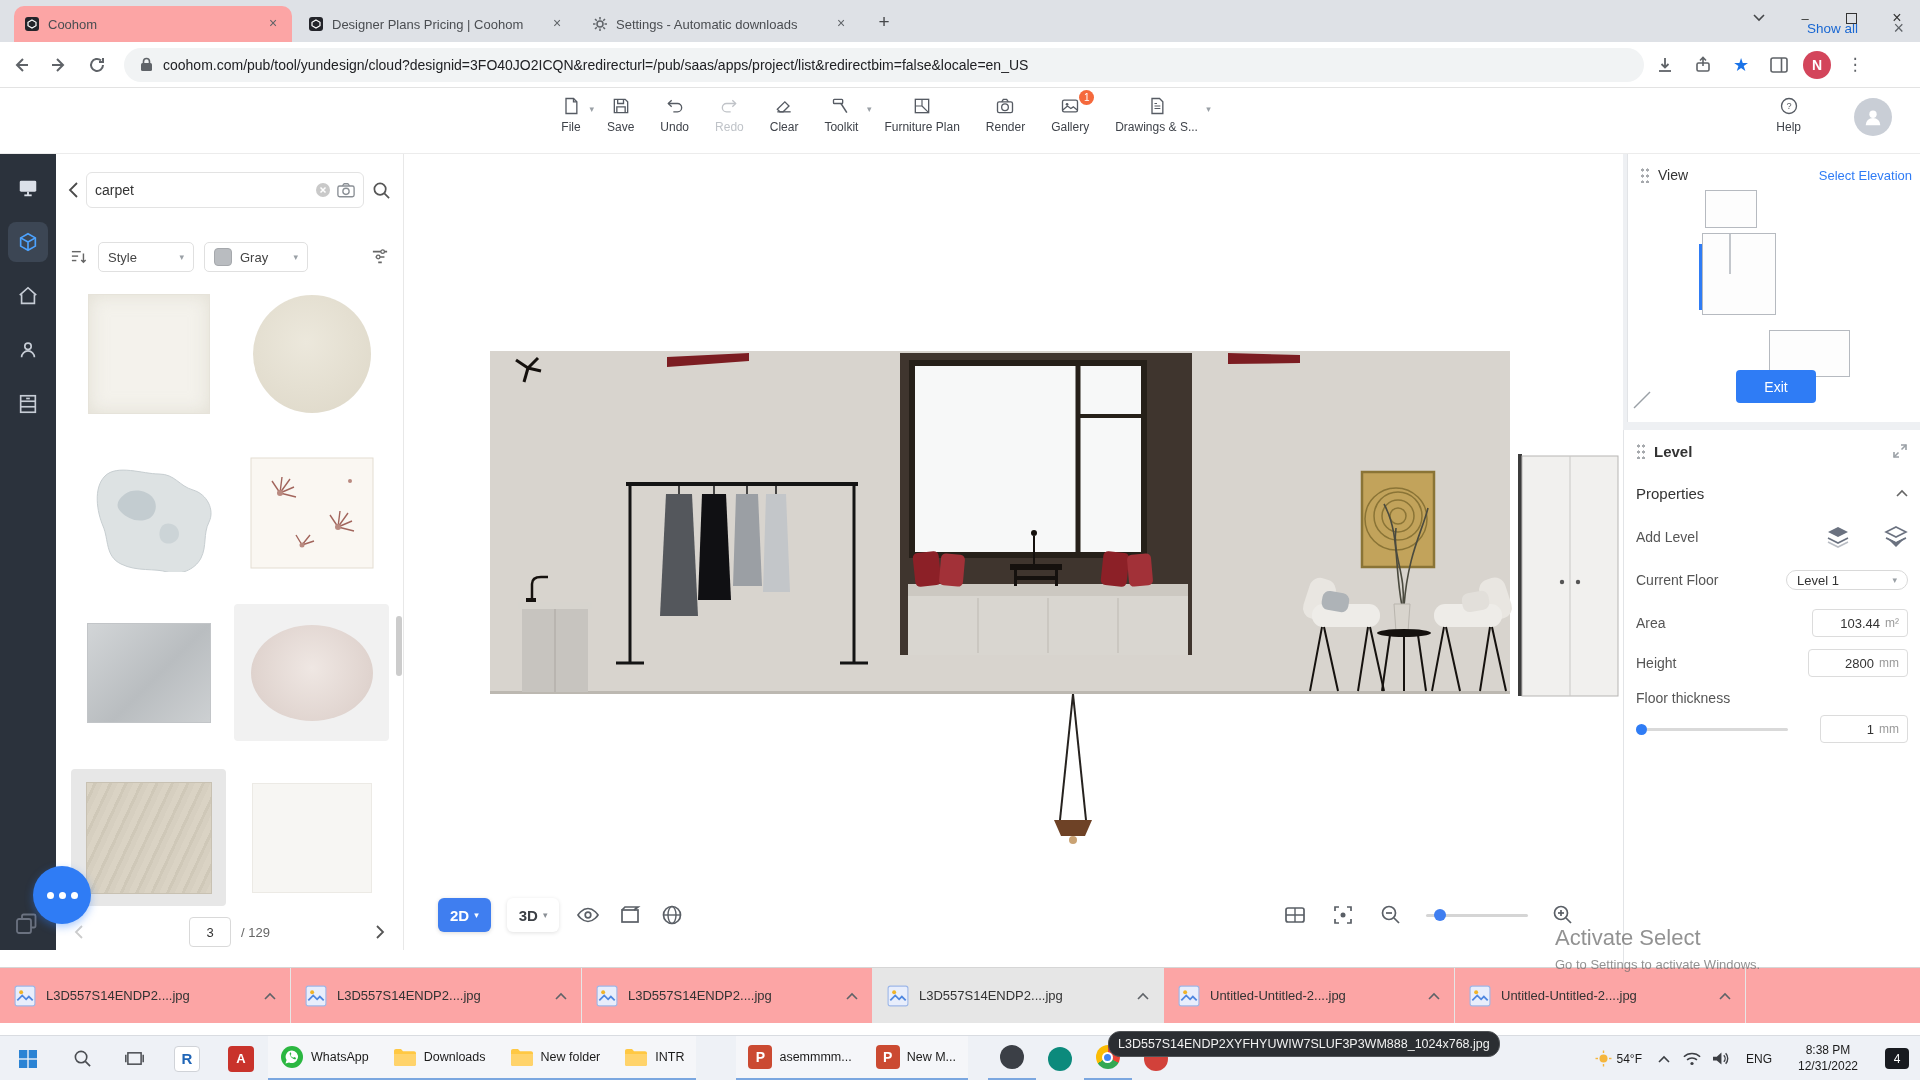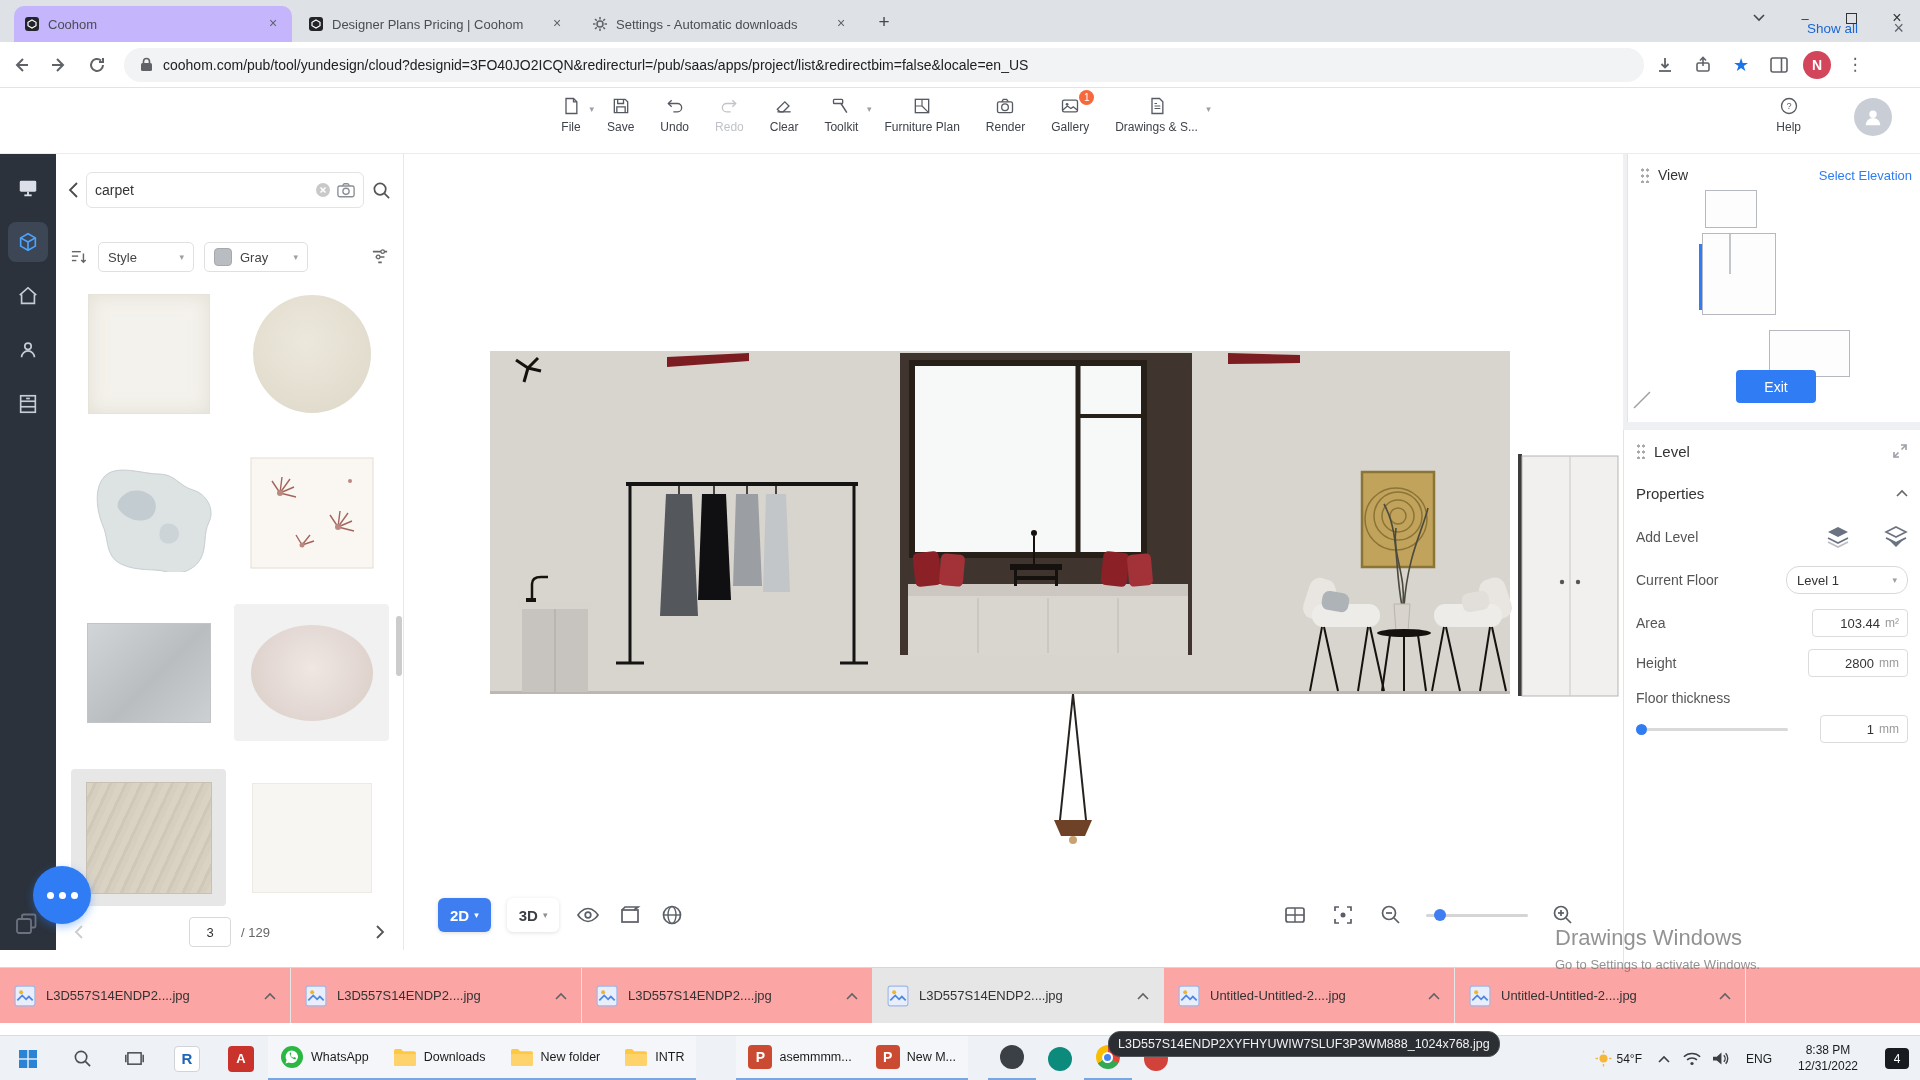--- a/index.html
+++ b/index.html
@@ -3,21 +3,21 @@
 <meta charset="utf-8">
 <style>
 *{margin:0;padding:0;box-sizing:border-box}
 body{font-family:"Liberation Sans","DejaVu Sans",sans-serif;background:#fff;width:1920px;height:1080px;overflow:hidden}
 .screen{position:relative;width:1920px;height:1080px;background:#fff;overflow:hidden}
 svg{display:block}
 .abs{position:absolute}
 
 .tabstrip{position:absolute;left:0;top:0;width:100%;height:42px;background:#dee1e6;display:flex;align-items:flex-end;padding-left:14px}
 .tab{display:flex;align-items:center;gap:8px;height:36px;width:278px;padding:0 10px;border-radius:10px 10px 0 0;font-size:13px;color:#4a4d51;position:relative}
-.tab.active{background:#c4b5fd}
+.tab.active{background:#fca5a5}
 .tab .ttl{flex:1;white-space:nowrap;overflow:hidden;text-overflow:ellipsis}
 .tab .x{width:18px;height:18px;line-height:17px;text-align:center;border-radius:50%;font-size:14px;color:#5f6368}
 .fav{width:16px;height:16px;flex:0 0 16px}
 .newtab{width:28px;height:28px;margin:0 0 5px 10px;text-align:center;line-height:26px;font-size:19px;color:#45474a}
 .wctrl{position:absolute;right:0;top:0;height:36px;display:flex;align-items:center}
 .wctrl>div{width:46px;height:36px;display:flex;align-items:center;justify-content:center;color:#333;font-size:13px}
 .addressbar{position:absolute;left:0;top:42px;width:100%;height:46px;background:#fff;display:flex;align-items:center;border-bottom:1px solid #e3e3e3}
 .navic{width:34px;height:34px;display:flex;align-items:center;justify-content:center;border-radius:50%;margin-left:4px}
 .urlpill{height:34px;flex:0 0 1520px;margin-left:10px;background:#f1f3f4;border-radius:17px;display:flex;align-items:center;padding:0 16px;gap:10px}
 .url{font-size:14px;color:#202124;white-space:nowrap;overflow:hidden;text-overflow:ellipsis}
@@ -59,21 +59,21 @@
 .vpanel{position:absolute;left:4px;top:0;width:297px;height:268px;background:#fff;border-left:1px solid #e2e4e7}
 .lpanel{position:absolute;left:0;top:276px;width:297px;height:537px;background:#fff;border-left:1px solid #e2e4e7}
 .phead{display:flex;align-items:center;height:42px;padding:0 12px;gap:8px}
 .grip{width:10px;height:16px;background-image:radial-gradient(#a6a9ad 1.2px,transparent 1.4px);background-size:5px 6px}
 .blue-link{color:#2f7cf5;font-size:13px;margin-left:auto}
 .planbox{position:absolute;border:1.5px solid #b6bac0;background:#fdfdfd}
 .exitbtn{position:absolute;left:108px;top:216px;width:80px;height:33px;background:#2f7cf5;color:#fff;font-size:14px;border-radius:4px;display:flex;align-items:center;justify-content:center;z-index:2}
 .lrow{position:absolute;left:0;width:100%;display:flex;align-items:center;padding:0 12px}
 .fieldbox{height:28px;border:1px solid #dcdcdc;border-radius:4px;display:flex;align-items:center;justify-content:flex-end;gap:5px;padding:0 8px;font-size:13px;color:#333;background:#fff}
 .unit{color:#999;font-size:12px}
-.selbox{height:28px;border:1px solid #d9d9d9;border-radius:13px;display:flex;align-items:center;gap:8px;padding:0 10px;font-size:13px;color:#333;background:#fff}
+.selbox{height:20px;border:1px solid #d9d9d9;border-radius:13px;display:flex;align-items:center;gap:8px;padding:0 10px;font-size:13px;color:#333;background:#fff}
 
 .chat{position:absolute;left:33px;top:866px;width:58px;height:58px;border-radius:50%;background:#2f7cf5;display:flex;align-items:center;justify-content:center;gap:5px;z-index:32;box-shadow:0 3px 8px rgba(47,124,245,.4)}
 .chat i{width:7px;height:7px;border-radius:50%;background:#fff}
 
 .dlbar{position:absolute;left:0;top:967px;width:100%;height:56px;background:#fca5a5;border-top:1px solid #d6d6d6;display:flex;align-items:stretch;z-index:30}
 .dlitem{width:291px;display:flex;align-items:center;gap:10px;padding:0 14px;border-right:1px solid #e6e6e6;font-size:13px;color:#333}
 .dlitem.active{background:#e6e6e6}
 .dlitem .nm{flex:1;white-space:nowrap;overflow:hidden;text-overflow:ellipsis}
 .showall{position:absolute;right:62px;top:0;height:56px;display:flex;align-items:center;color:#1967d2;font-size:13.5px;z-index:31}
 .dlclose{position:absolute;right:16px;top:0;height:56px;display:flex;align-items:center;font-size:18px;color:#5f6368;z-index:31}
@@ -649,21 +649,21 @@
       <div class="planbox" style="left:141px;top:176px;width:81px;height:47px"></div>
       <svg class="abs" style="left:4px;top:236px" width="20" height="20">
           <line x1="2" y1="18" x2="18" y2="2" stroke="#9aa0a6" stroke-width="1.5"></line>
         </svg>
       <div class="exitbtn">Exit</div>
     </div>
 
     <div class="lpanel">
       <div class="phead">
         <span class="grip"></span>
-        <span style="font-size:15px;color:#333;font-weight:normal">Level</span>
+        <span style="font-size:15px;color:#333;font-weight:bold">Level</span>
         <span style="margin-left:auto">
             <svg width="16" height="16" viewBox="0 0 16 16">
               <path d="M2 9v5h5M14 7V2H9" fill="none" stroke="#9aa0a6" stroke-width="1.6"></path>
               <line x1="2" y1="14" x2="6.5" y2="9.5" stroke="#9aa0a6" stroke-width="1.6"></line>
               <line x1="14" y1="2" x2="9.5" y2="6.5" stroke="#9aa0a6" stroke-width="1.6"></line>
             </svg>
           </span>
       </div>
       <div class="lrow" style="top:92px;height:30px">
         <span style="font-size:14px;color:#555">Add Level</span>
@@ -733,21 +733,21 @@
         <rect x="3" y="7" width="14" height="14" rx="2" fill="none" stroke="#6b7280" stroke-width="1.8"></rect>
         <path d="M8 7V4a1.5 1.5 0 0 1 1.5-1.5H20A1.5 1.5 0 0 1 21.5 4v10A1.5 1.5 0 0 1 20 15.5h-3" fill="none" stroke="#6b7280" stroke-width="1.8"></path>
       </svg>
     </span>
   <div class="chat">
       <i></i>
       <i></i>
       <i></i>
     </div>
 
-  <div class="wm1">Drawings Windows</div>
+  <div class="wm1">Activate Select</div>
   <div class="wm2">Go to Settings to activate Windows.</div>
 
   <div class="dlbar">
     <div class="dlitem">
       <svg width="22" height="22" viewBox="0 0 20 20">
           <rect x="1" y="1" width="18" height="18" rx="2" fill="#e8eefc" stroke="#9db7e8"></rect>
           <path d="M3 14l4.5-4.5 3.5 3.5 2.5-2.5L17 14" fill="none" stroke="#4f87e0" stroke-width="1.6"></path>
           <circle cx="6.5" cy="6.5" r="1.8" fill="#f0b429"></circle>
         </svg>
       <span class="nm">L3D557S14ENDP2....jpg</span>

